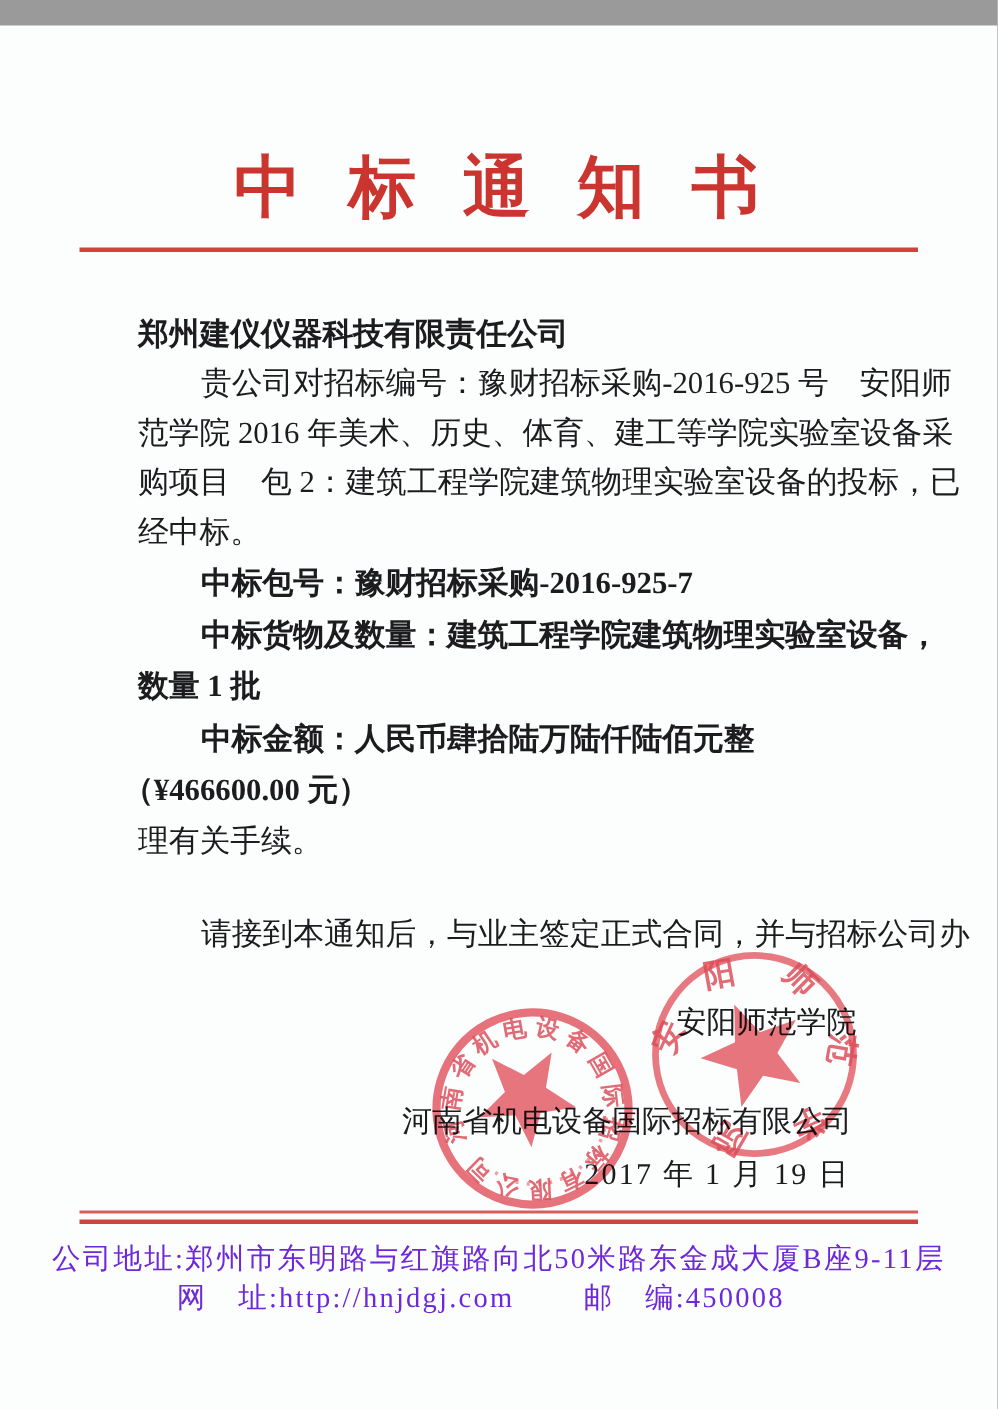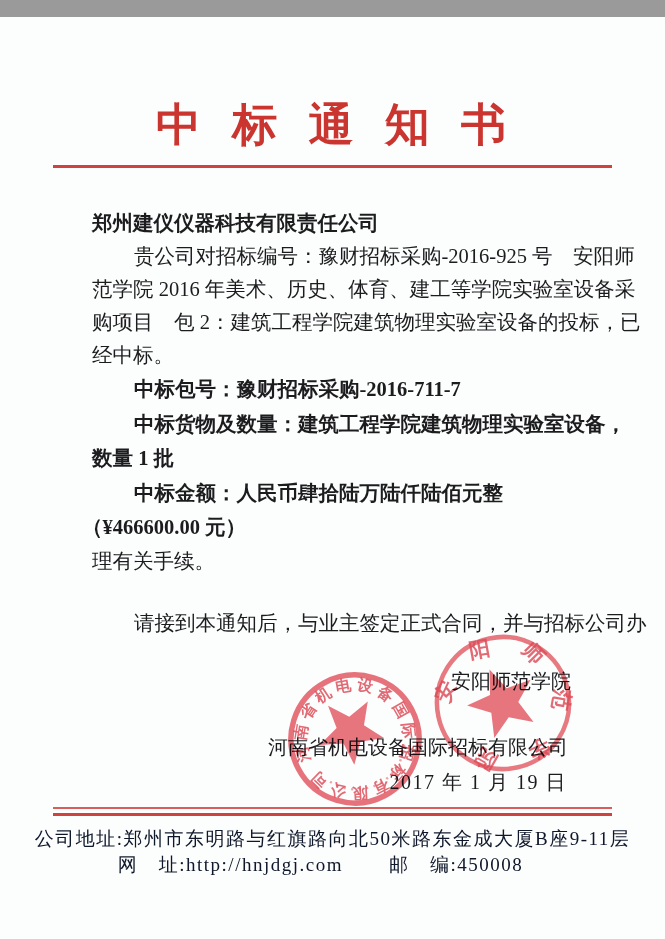--- a/index.html
+++ b/index.html
@@ -51,21 +51,21 @@
     font-family:"Liberation Serif", serif; font-weight:bold;
     font-size:21px; letter-spacing:27px;
   }
   .stamp-left .seal-rim-text { font-size:15.5px; letter-spacing:4.5px; }
   .seal-dots { fill:none; stroke:#e4545f; stroke-width:2.4px; stroke-dasharray:2 5.5; opacity:.55; }
   
   .rule-footer-thin  { top:790px; height:2px; opacity:.85; }
   .rule-footer-thick { top:796px; height:3px; }
   .footer-line {
     position:absolute; left:0; width:100%;
-    text-align:center; color:#0f172a;
+    text-align:center; color:#6d28d9;
     font-size:19px; letter-spacing:1.5px; white-space:nowrap;
   }
   .footer-address { top:809px; }
   .footer-contacts {
     top:835px;
     display:flex; justify-content:center; gap:46px;
     padding-right:24px; box-sizing:border-box;
   }
 </style>
 </head>
@@ -75,21 +75,21 @@
 
   <div class="doc-title">中 标 通 知 书</div>
   <div class="rule rule-title"></div>
 
   <div class="body-block">
     <div class="line bold">郑州建仪仪器科技有限责任公司</div>
     <div class="line indent">贵公司对招标编号：豫财招标采购-2016-925 号　安阳师</div>
     <div class="line">范学院 2016 年美术、历史、体育、建工等学院实验室设备采</div>
     <div class="line">购项目　包 2：建筑工程学院建筑物理实验室设备的投标，已</div>
     <div class="line">经中标。</div>
-    <div class="line bold indent sp">中标包号：豫财招标采购-2016-711-7</div>
+    <div class="line bold indent sp">中标包号：豫财招标采购-2016-925-7</div>
     <div class="line bold indent sp">中标货物及数量：建筑工程学院建筑物理实验室设备，</div>
     <div class="line bold sp">数量 1 批</div>
     <div class="line bold indent sp">中标金额：人民币肆拾陆万陆仟陆佰元整</div>
     <div class="line bold sp hang">（¥466600.00 元）</div>
     <div class="line">理有关手续。</div>
     <div class="line indent gap-before">请接到本通知后，与业主签定正式合同，并与招标公司办</div>
   </div>
 
   <div class="sig sig-uni">安阳师范学院</div>
   <div class="sig sig-agency">河南省机电设备国际招标有限公司</div>

